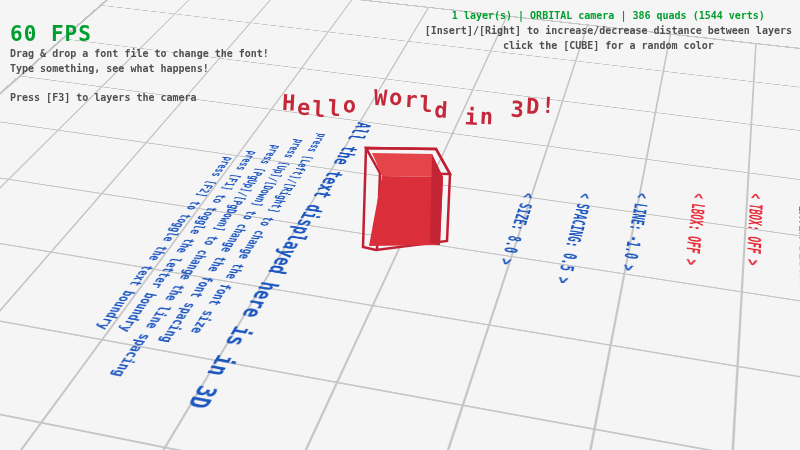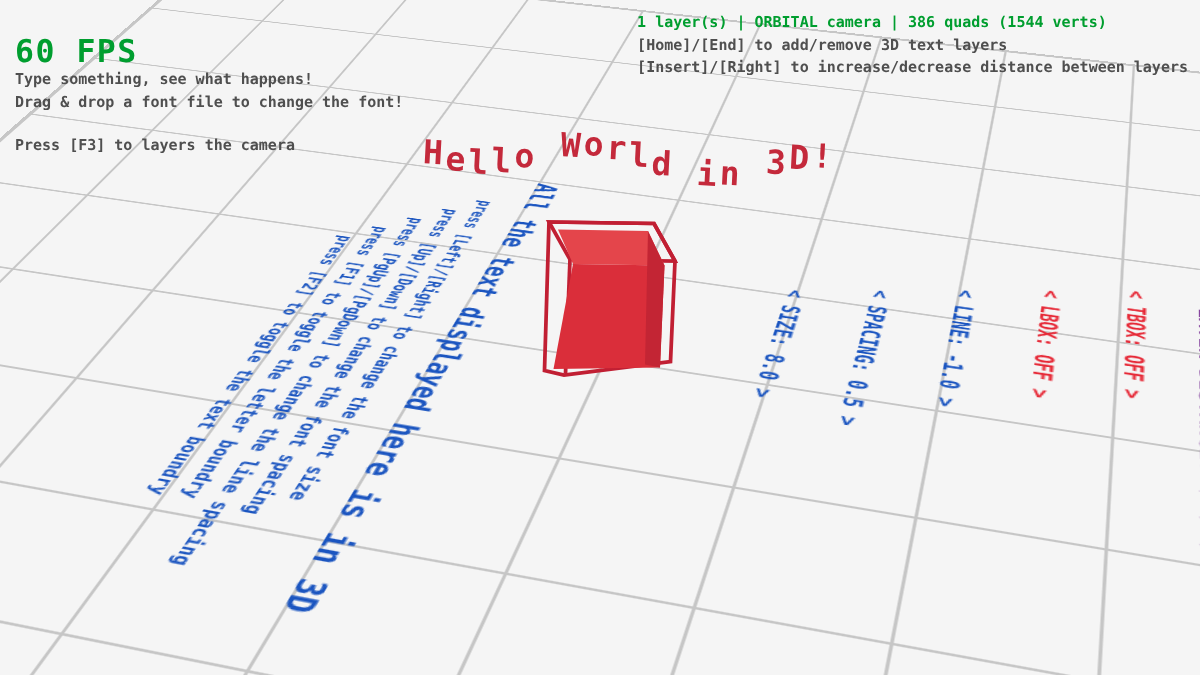--- a/index.html
+++ b/index.html
@@ -26,21 +26,21 @@
   
   .wave{position:absolute;left:282px;top:94px;transform:rotate(3deg);
         font-weight:bold;font-size:22px;letter-spacing:2px;white-space:nowrap;}
   .wave span{display:inline-block;}
 
   
   .hud-left{position:absolute;left:10px;top:6px;}
   .fps{font-size:21px;font-weight:bold;letter-spacing:1px;}
   .hint{font-size:10px;font-weight:bold;color:#4f4f4f;line-height:15px;}
   .hint-gap{height:14px;}
-  .hud-right{position:absolute;right:8px;top:8px;text-align:left;}
+  .hud-right{position:absolute;right:8px;top:8px;text-align:center;}
   .status{font-size:10px;font-weight:bold;line-height:15px;}
   .rhint{font-size:10px;font-weight:bold;color:#4f4f4f;line-height:15px;}
 </style>
 </head>
 <body>
 
 <div class="stage">
 
   <div class="scene">
     <div class="floor" id="floor">
@@ -69,25 +69,25 @@
         <polygon points="382,176 443,177 440,245 369,246" fill="#da2e3a"></polygon>
         <polygon points="432,154 443,177 440,245 430,243" fill="#c32534"></polygon>
       </g>
     </svg>
 
     <div class="wave" id="wave" style="color: rgb(196, 41, 59);"><span style="transform: translateY(3.1px);">H</span><span style="transform: translateY(6.8px);">e</span><span style="transform: translateY(8px);">l</span><span style="transform: translateY(6.2px);">l</span><span style="transform: translateY(2.1px);">o</span><span style="transform: translateY(-2.8px);">&nbsp;</span><span style="transform: translateY(-6.6px);">W</span><span style="transform: translateY(-8px);">o</span><span style="transform: translateY(-6.4px);">r</span><span style="transform: translateY(-2.4px);">l</span><span style="transform: translateY(2.5px);">d</span><span style="transform: translateY(6.4px);">&nbsp;</span><span style="transform: translateY(8px);">i</span><span style="transform: translateY(6.6px);">n</span><span style="transform: translateY(2.7px);">&nbsp;</span><span style="transform: translateY(-2.2px);">3</span><span style="transform: translateY(-6.2px);">D</span><span style="transform: translateY(-8px);">!</span></div>
   </div>
 
   <div class="hud-left">
     <div class="fps" style="color: rgb(0, 158, 47); margin-top: 16px;">60 FPS</div>
+    <div class="hint">Drag &amp; drop a font file to change the font!</div>
     <div class="hint">Type something, see what happens!</div>
-    <div class="hint">Drag &amp; drop a font file to change the font!</div>
     <div class="hint-gap"></div>
     <div class="hint">Press [F3] to layers the camera</div>
   </div>
 
   <div class="hud-right">
     <div class="status" style="color: rgb(0, 158, 47);">1 layer(s) | ORBITAL camera |  386 quads (1544 verts)</div>
-    <div class="rhint">[Home]/[End] to add/remove 3D text layers</div>
     <div class="rhint">[Insert]/[Right] to increase/decrease distance between layers</div>
+    <div class="rhint">click the [CUBE] for a random color</div>
   </div>
 
 </div>
 
 </body></html>

